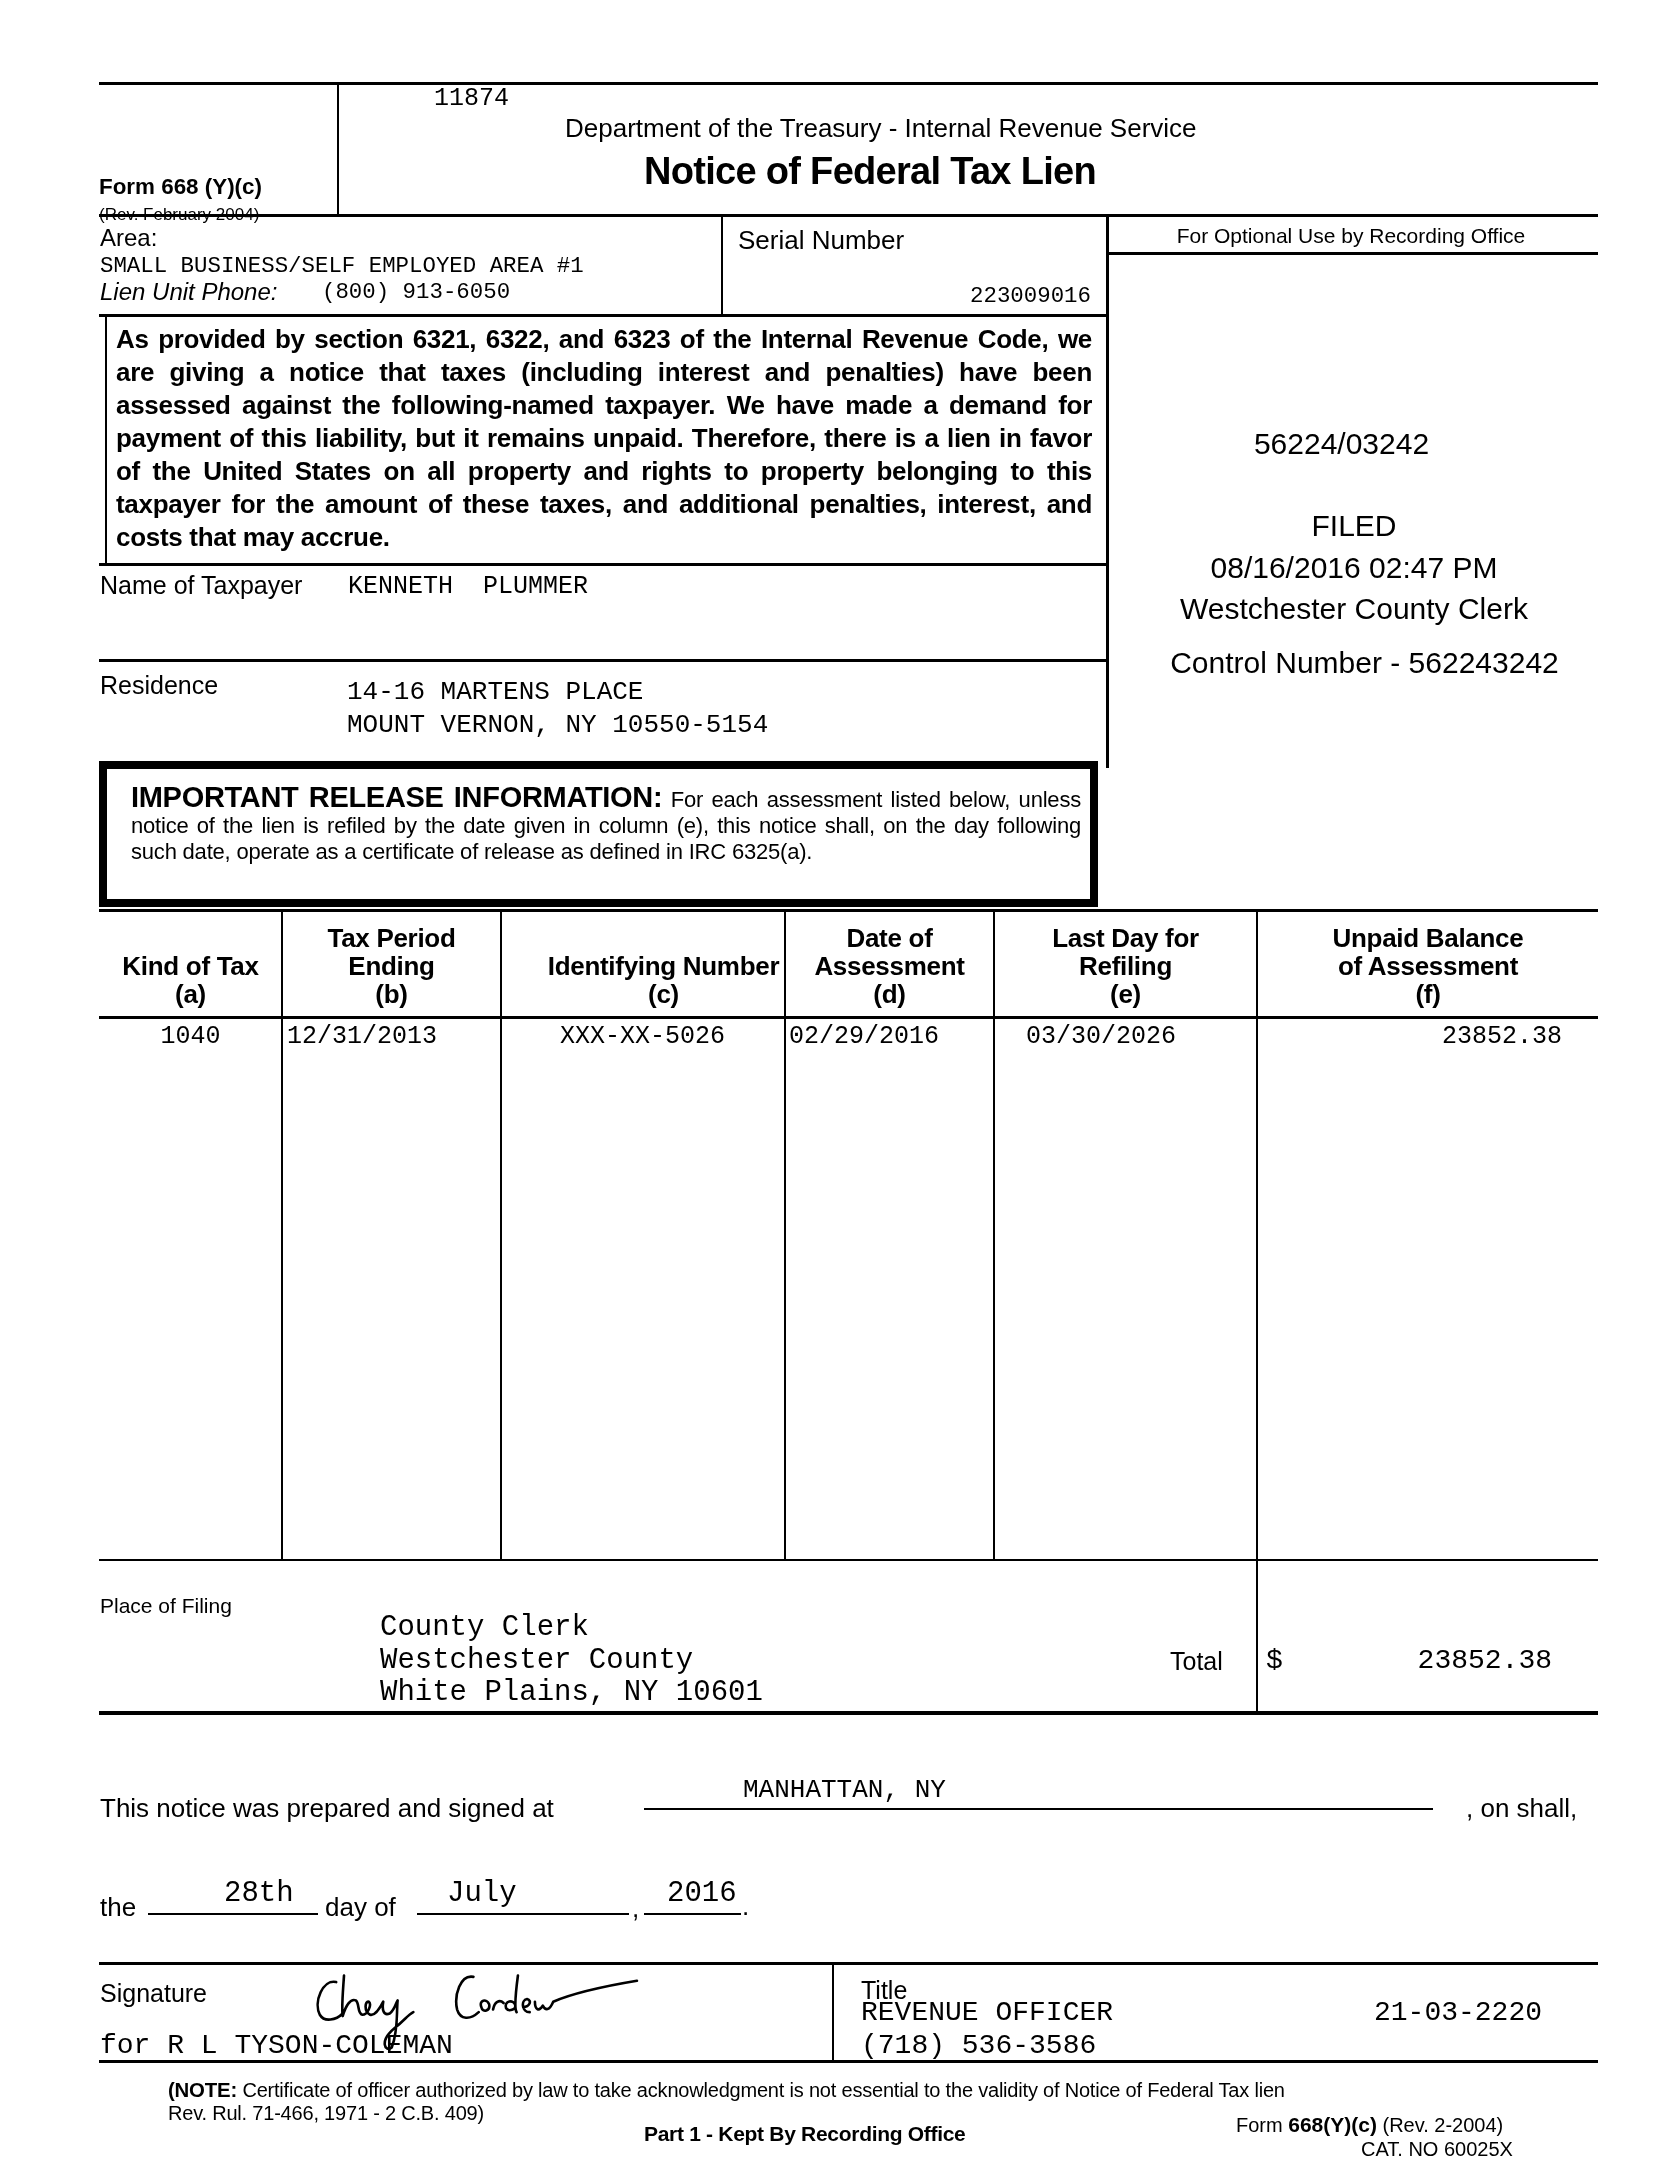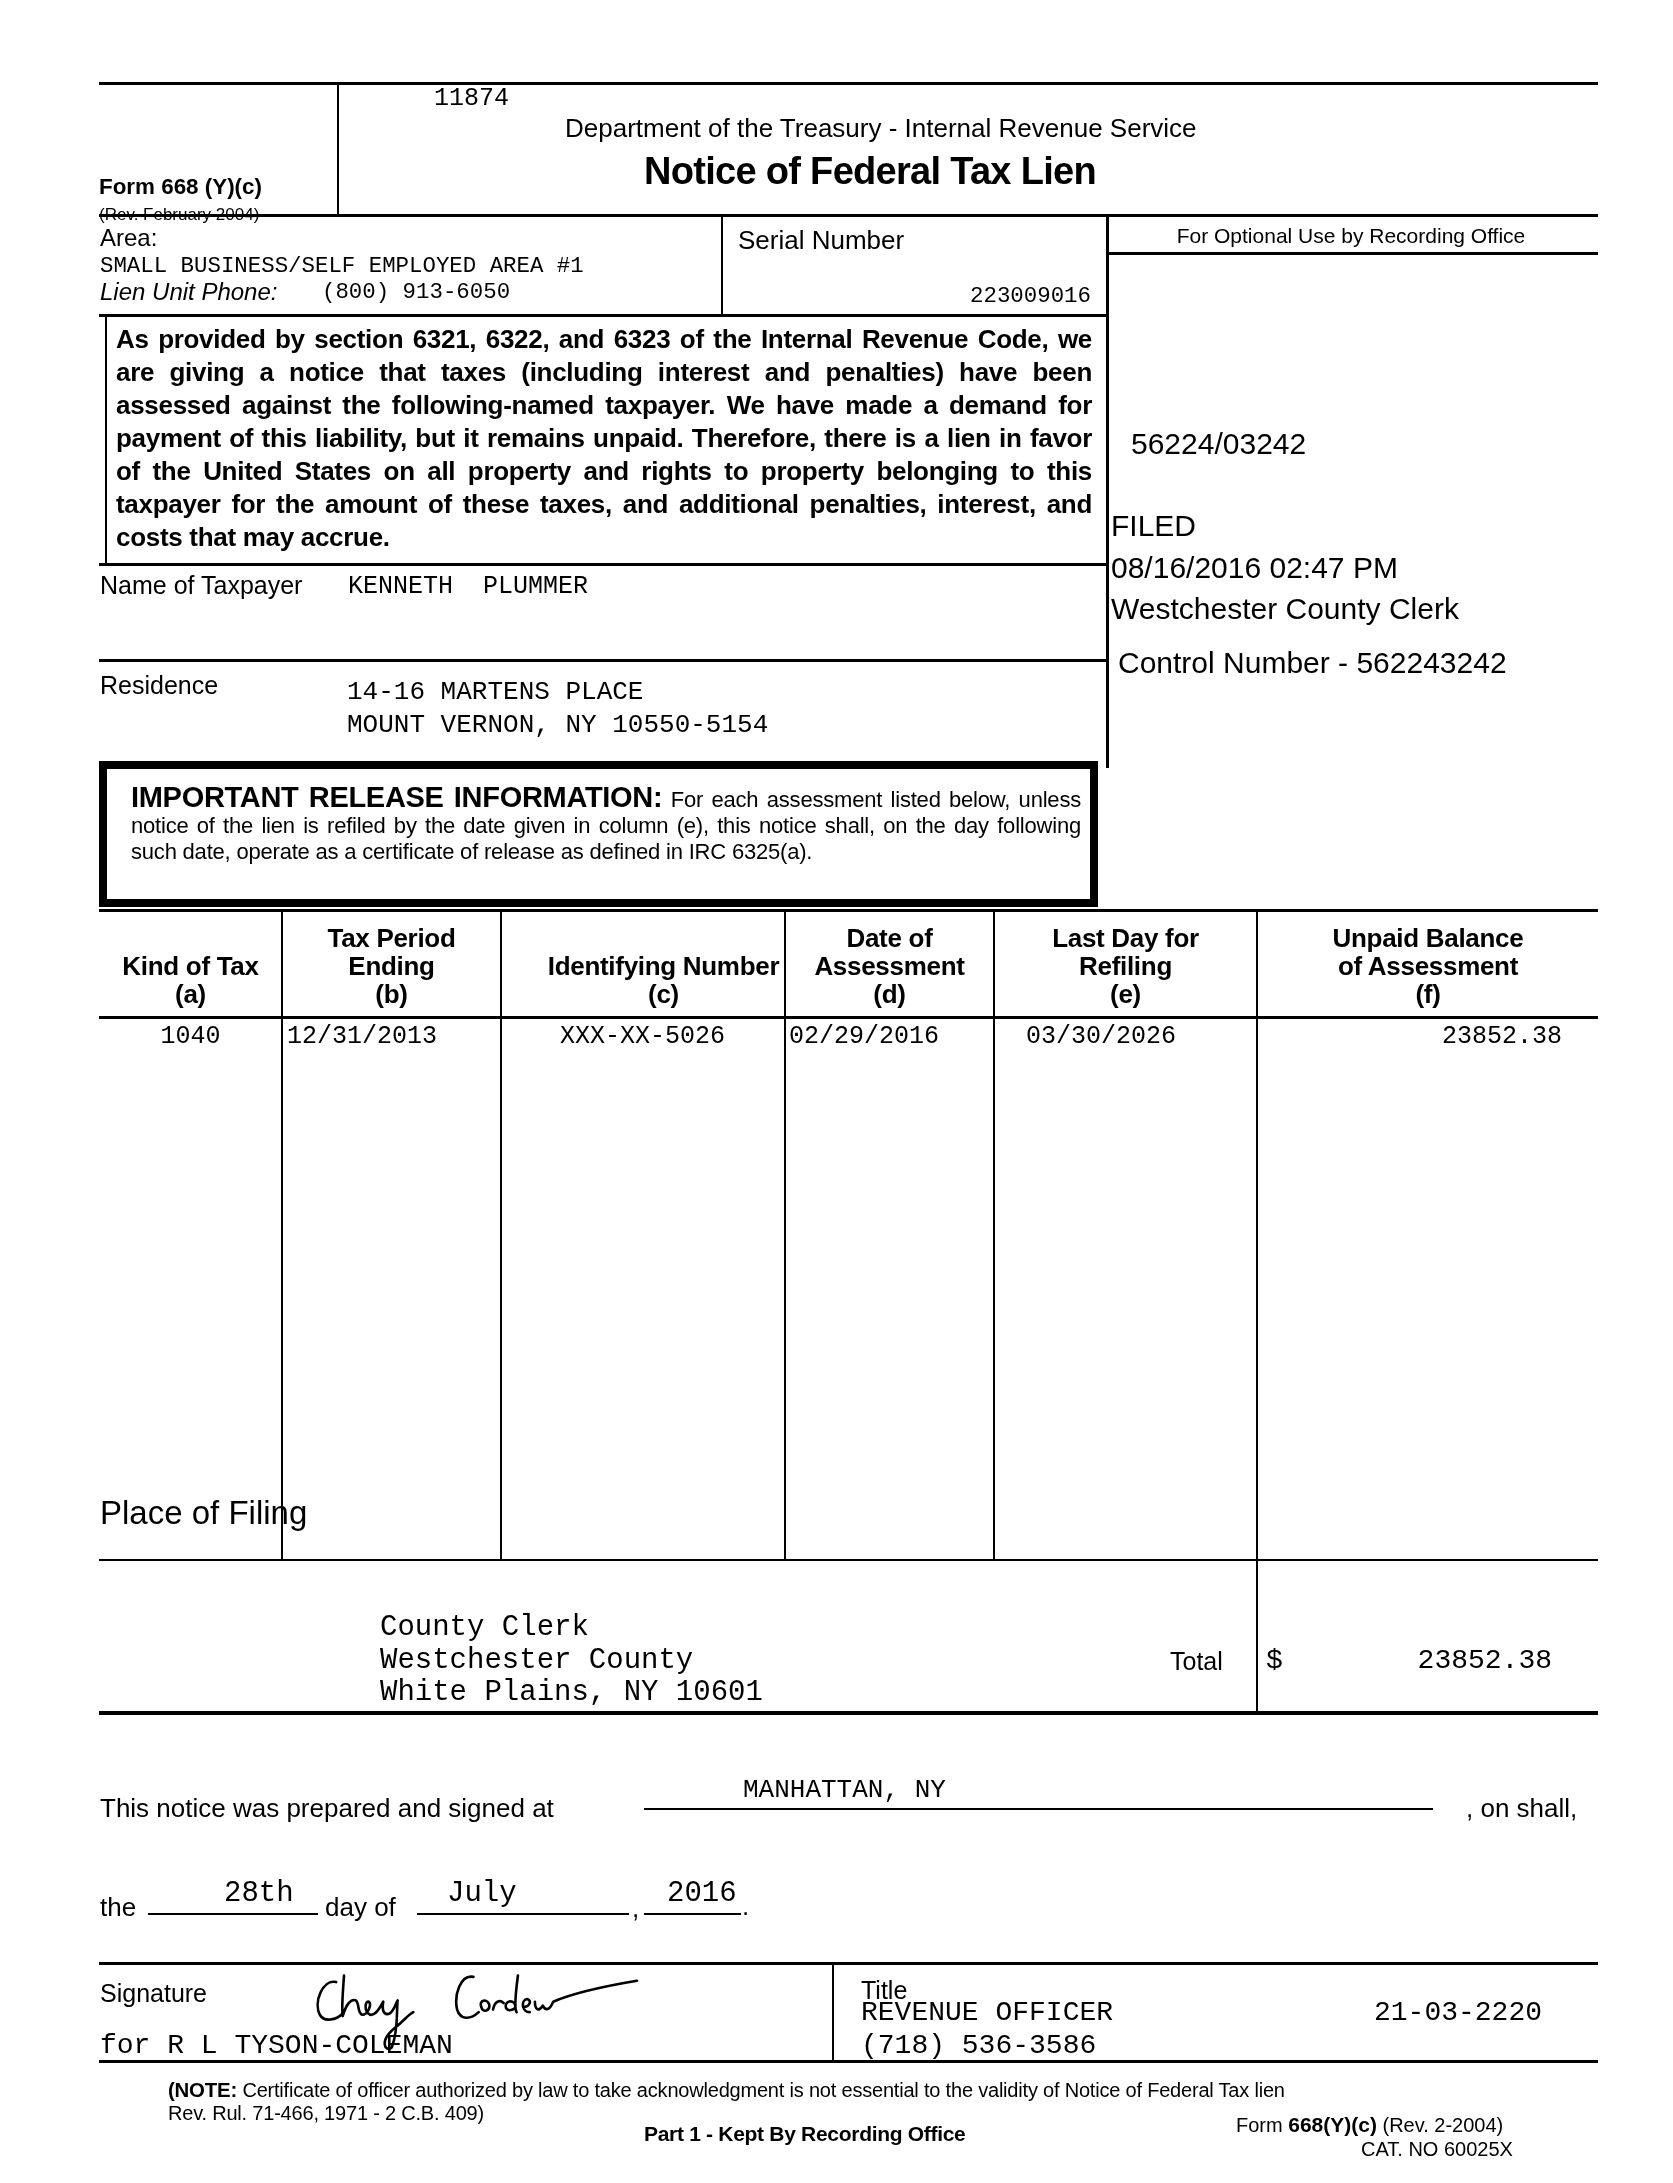--- a/index.html
+++ b/index.html
@@ -23,21 +23,21 @@
   #lien-phone-label { left:100px; top:278px; font-size:24px;font-style:italic; }
   #lien-phone-value { left:322px; top:279px; font-size:22.4px; }
   #serial-label { left:738px; top:225px; font-size:26px; }
   #serial-value { left:723px; top:283px; width:368px; font-size:22.4px; text-align:right; }
   #optional-label { left:1111px; top:224px; width:480px; text-align:center; font-size:21px; }
 
   
   #legal-text { left:116px; top:323px; width:976px; font-size:26px; font-weight:bold; line-height:33px; text-align:justify; letter-spacing:-0.3px; }
 
   
-  .rec { left:1111px; width:486px; text-align:left; font-size:30px; }
+  .rec { left:1111px; width:486px; text-align:center; font-size:30px; }
   #rec-book { top:427px; left:1131px; width:421px; }
   #rec-filed { top:509px; }
   #rec-date { top:551px; }
   #rec-clerk { top:592px; }
   #rec-control { top:646px; left:1118px; width:493px; }
 
   
   #taxpayer-label { left:100px; top:571px; font-size:25px; }
   #taxpayer-name { left:348px; top:572px; font-size:25px; }
   #residence-label { left:100px; top:671px; font-size:25px; }
@@ -47,21 +47,21 @@
   
   #release-box { left:99px; top:761px; width:999px; height:146px; border:8.5px solid #000; box-sizing:border-box; }
   #release-text { left:131px; top:784px; width:950px; font-size:22px; line-height:26px; text-align:justify; letter-spacing:-0.2px; }
   #release-text b { font-size:29px; letter-spacing:-0.3px; }
 
   
   .th { position:absolute; top:924px; font-weight:bold; font-size:26px; line-height:28px; text-align:center; letter-spacing:-0.3px; }
   .td { position:absolute; top:1022px; font-size:25px; font-family:"Liberation Mono", monospace; }
 
   
-  #pof-label { left:100px; top:1494px; font-size:33px; }
+  #pof-label { left:100px; top:1594px; font-size:21px; }
   .pof { left:380px; font-size:29px; }
   #pof-1 { top:1611px; }
   #pof-2 { top:1644px; }
   #pof-3 { top:1676px; }
   #total-label { left:1170px; top:1647px; font-size:25px; }
   #total-dollar { left:1266px; top:1645px; font-size:28px; }
   #total-amount { left:1315px; top:1645px; width:237px; text-align:right; font-size:28px; }
 
   
   #prepared-label { left:100px; top:1793px; font-size:26px; }

